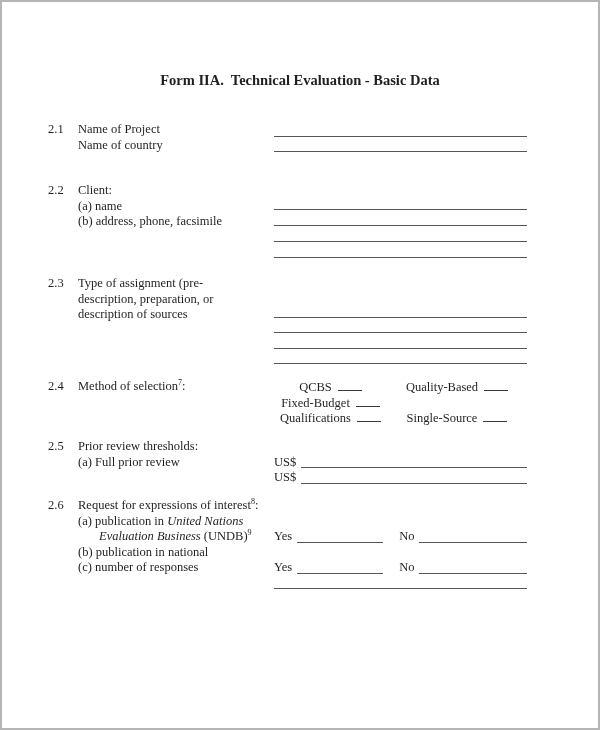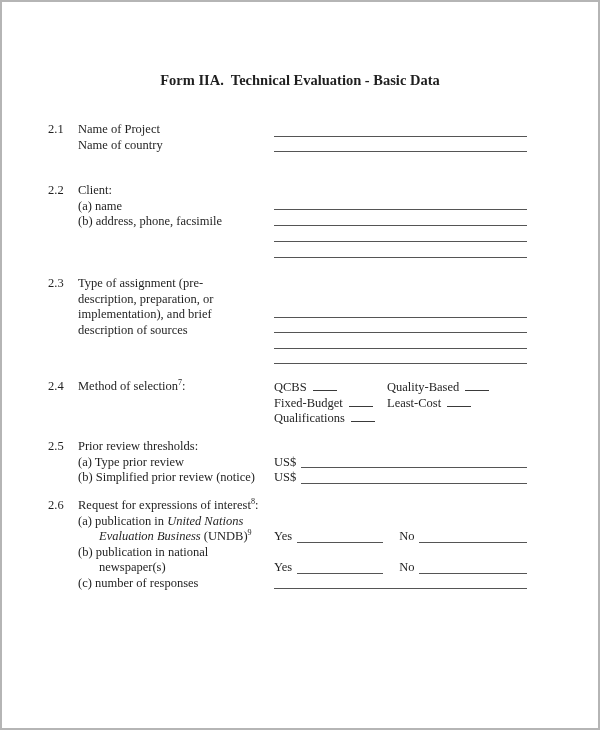--- a/index.html
+++ b/index.html
@@ -52,21 +52,21 @@
   .pt16 { padding-top: 15.5px; }
   .pt31 { padding-top: 31px; }
 
   
   .flexrow { display: flex; height: 15.5px; }
   .fill { flex: 1 1 auto; border-bottom: 1px solid #555555; margin: 0 0 2px 5px; }
   .yes-fill { flex: 0 0 86px; }
   .no-lbl { margin-left: 16px; text-align: right; }
 
   
-  .m-row { display: flex; height: 15.5px; }
+  .m-row { display: flex; height: 15.5px; text-align: center; }
   .m-cell-l { width: 113px; }
   .m-cell-r { flex: 1; }
   .dash {
     display: inline-block; width: 24px; height: 11px;
     border-bottom: 1px solid #3a3a3a;
     margin-left: 6px; vertical-align: baseline;
   }
 </style>
 </head>
 <body>
@@ -100,21 +100,20 @@
       <div class="bline h16"></div>
       <div class="bline h16"></div>
     </div>
   </div>
 
   <div class="sec" id="s23">
     <div class="num">2.3</div>
     <div class="lbls">
       <div class="row">Type of assignment (pre-</div>
       <div class="row">description, preparation, or</div>
-      <div class="row">implementation), and brief</div>
       <div class="row">description of sources</div>
     </div>
     <div class="right pt27">
       <div class="bline"></div>
       <div class="bline"></div>
       <div class="bline"></div>
       <div class="bline"></div>
     </div>
   </div>
 
@@ -123,55 +122,53 @@
     <div class="lbls">
       <div class="row"><span>Method of selection</span><sup>7</sup><span>:</span></div>
     </div>
     <div class="right">
       <div class="m-row">
         <div class="m-cell-l"><span>QCBS</span><span class="dash"></span></div>
         <div class="m-cell-r"><span>Quality-Based</span><span class="dash"></span></div>
       </div>
       <div class="m-row">
         <div class="m-cell-l"><span>Fixed-Budget</span><span class="dash"></span></div>
-        <div class="m-cell-r"><span>Least-Cost</span><span class="dash"></span></div>
       </div>
       <div class="m-row">
         <div class="m-cell-l"><span>Qualifications</span><span class="dash"></span></div>
+        <div class="m-cell-r"><span>Single-Source</span><span class="dash"></span></div>
       </div>
     </div>
   </div>
 
   <div class="sec" id="s25">
     <div class="num">2.5</div>
     <div class="lbls">
       <div class="row">Prior review thresholds:</div>
-      <div class="row">(a) Type prior review</div>
-      <div class="row">(b) Simplified prior review (notice)</div>
+      <div class="row">(a) Full prior review</div>
     </div>
     <div class="right pt16">
       <div class="flexrow">
         <span>US$</span>
         <span class="fill"></span>
       </div>
       <div class="flexrow">
         <span>US$</span>
         <span class="fill"></span>
       </div>
     </div>
   </div>
 
   <div class="sec" id="s26">
     <div class="num">2.6</div>
     <div class="lbls">
       <div class="row"><span>Request for expressions of interest</span><sup>8</sup><span>:</span></div>
       <div class="row"><span>(a) publication in </span><span class="it">United Nations</span></div>
       <div class="row ind"><span class="it">Evaluation Business</span><span> (UNDB)</span><sup>9</sup></div>
       <div class="row">(b) publication in national</div>
-      <div class="row ind">newspaper(s)</div>
       <div class="row">(c) number of responses</div>
     </div>
     <div class="right pt31">
       <div class="flexrow">
         <span>Yes</span>
         <span class="fill yes-fill"></span>
         <span class="no-lbl">No</span>
         <span class="fill"></span>
       </div>
       <div class="row"></div>

